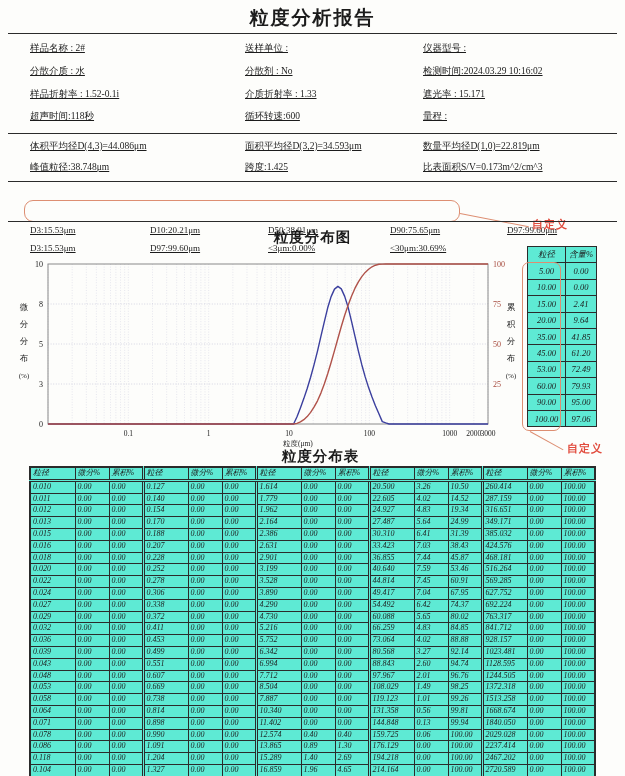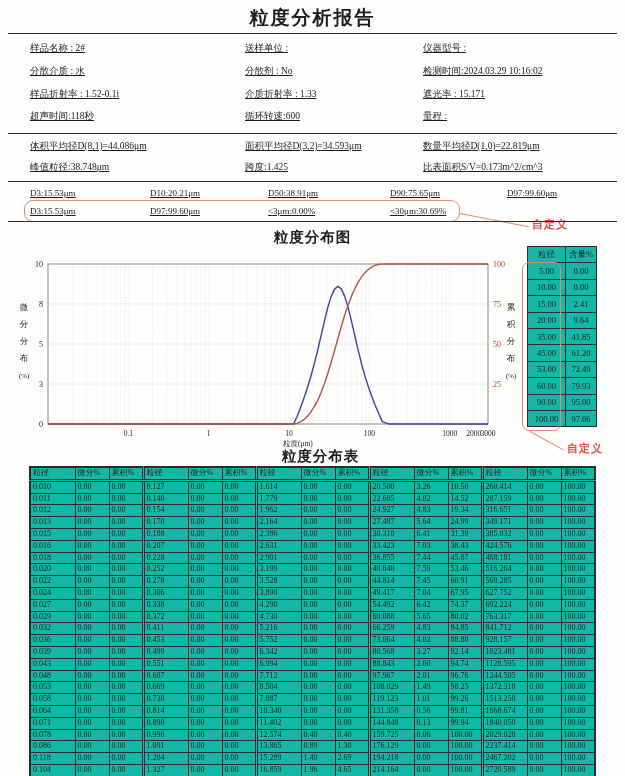--- a/index.html
+++ b/index.html
@@ -8,26 +8,26 @@
   .ctr{position:absolute;left:0;width:625px;text-align:center;}
   .doc-title{top:5px;font-size:19px;font-weight:bold;letter-spacing:2px;}
   .sec-title{font-size:14.5px;font-weight:bold;letter-spacing:1px;}
   .rule{position:absolute;left:8px;width:609px;border-top:1.6px solid #2b2b2b;}
   .grid{position:absolute;display:grid;}
   .cell{font-size:9.5px;white-space:nowrap;text-decoration:underline;}
   #info-grid{top:42px;left:30px;width:575px;grid-template-columns:215px 178px 182px;grid-auto-rows:22.8px;}
   #stats-grid{top:140px;left:30px;width:575px;grid-template-columns:215px 178px 182px;grid-auto-rows:21px;}
   #d-grid{top:188px;left:30px;width:572px;grid-template-columns:120px 118px 122px 117px 95px;}
   #custom-grid{top:206px;left:30px;width:480px;grid-template-columns:120px 118px 122px 120px;}
-  #d-grid .cell,#custom-grid .cell{font-size:9px;}
+  #d-grid .cell,#custom-grid .cell{font-size:9px;margin-top:37px;}
   .ann-box{position:absolute;border:1.5px solid #dd8e72;border-radius:9px;}
   .ann-line{position:absolute;height:0;border-top:1.5px solid #dd8e72;transform-origin:left center;}
   .ann-text{position:absolute;font-size:11px;font-weight:bold;color:#e14b3d;letter-spacing:1px;}
   #chart-svg{position:absolute;top:248px;left:0;}
-  table{border-collapse:collapse;background:#14b8a6;}
+  table{border-collapse:collapse;background:#5eead4;font-style:italic;}
   
   #side-table{position:absolute;top:246px;left:527px;table-layout:fixed;}
   #side-table th,#side-table td{border:1px solid #2b2b2b;font-size:8.5px;font-weight:normal;
      text-align:center;padding:0;height:15.4px;white-space:nowrap;}
   #side-table col.c1{width:38px;} #side-table col.c2{width:31px;}
   
   #dist-title{top:447px;padding-left:8px;}
   #dist-table{position:absolute;top:466px;left:29px;table-layout:fixed;border:2px solid #2b2b2b;}
   #dist-table th,#dist-table td{border:1px solid #2b2b2b;font-size:8px;font-weight:normal;
      text-align:left;padding:0 0 0 2px;height:10.8px;line-height:10.8px;white-space:nowrap;overflow:hidden;}
@@ -53,21 +53,21 @@
     <div class="cell">样品折射率 : 1.52-0.1i</div>
     <div class="cell">介质折射率 : 1.33</div>
     <div class="cell">遮光率 : 15.171</div>
     <div class="cell">超声时间:118秒</div>
     <div class="cell">循环转速:600</div>
     <div class="cell">量程 :</div>
   </div>
   <div class="rule" style="top:133px;"></div>
 
   <div class="grid" id="stats-grid">
-    <div class="cell">体积平均径D(8,1)=44.086μm</div>
+    <div class="cell">体积平均径D(4,3)=44.086μm</div>
     <div class="cell">面积平均径D(3,2)=34.593μm</div>
     <div class="cell">数量平均径D(1,0)=22.819μm</div>
     <div class="cell">峰值粒径:38.748μm</div>
     <div class="cell">跨度:1.425</div>
     <div class="cell">比表面积S/V=0.173m^2/cm^3</div>
   </div>
   <div class="rule" style="top:181px;"></div>
 
   <div class="grid" id="d-grid">
     <div class="cell">D3:15.53μm</div>

